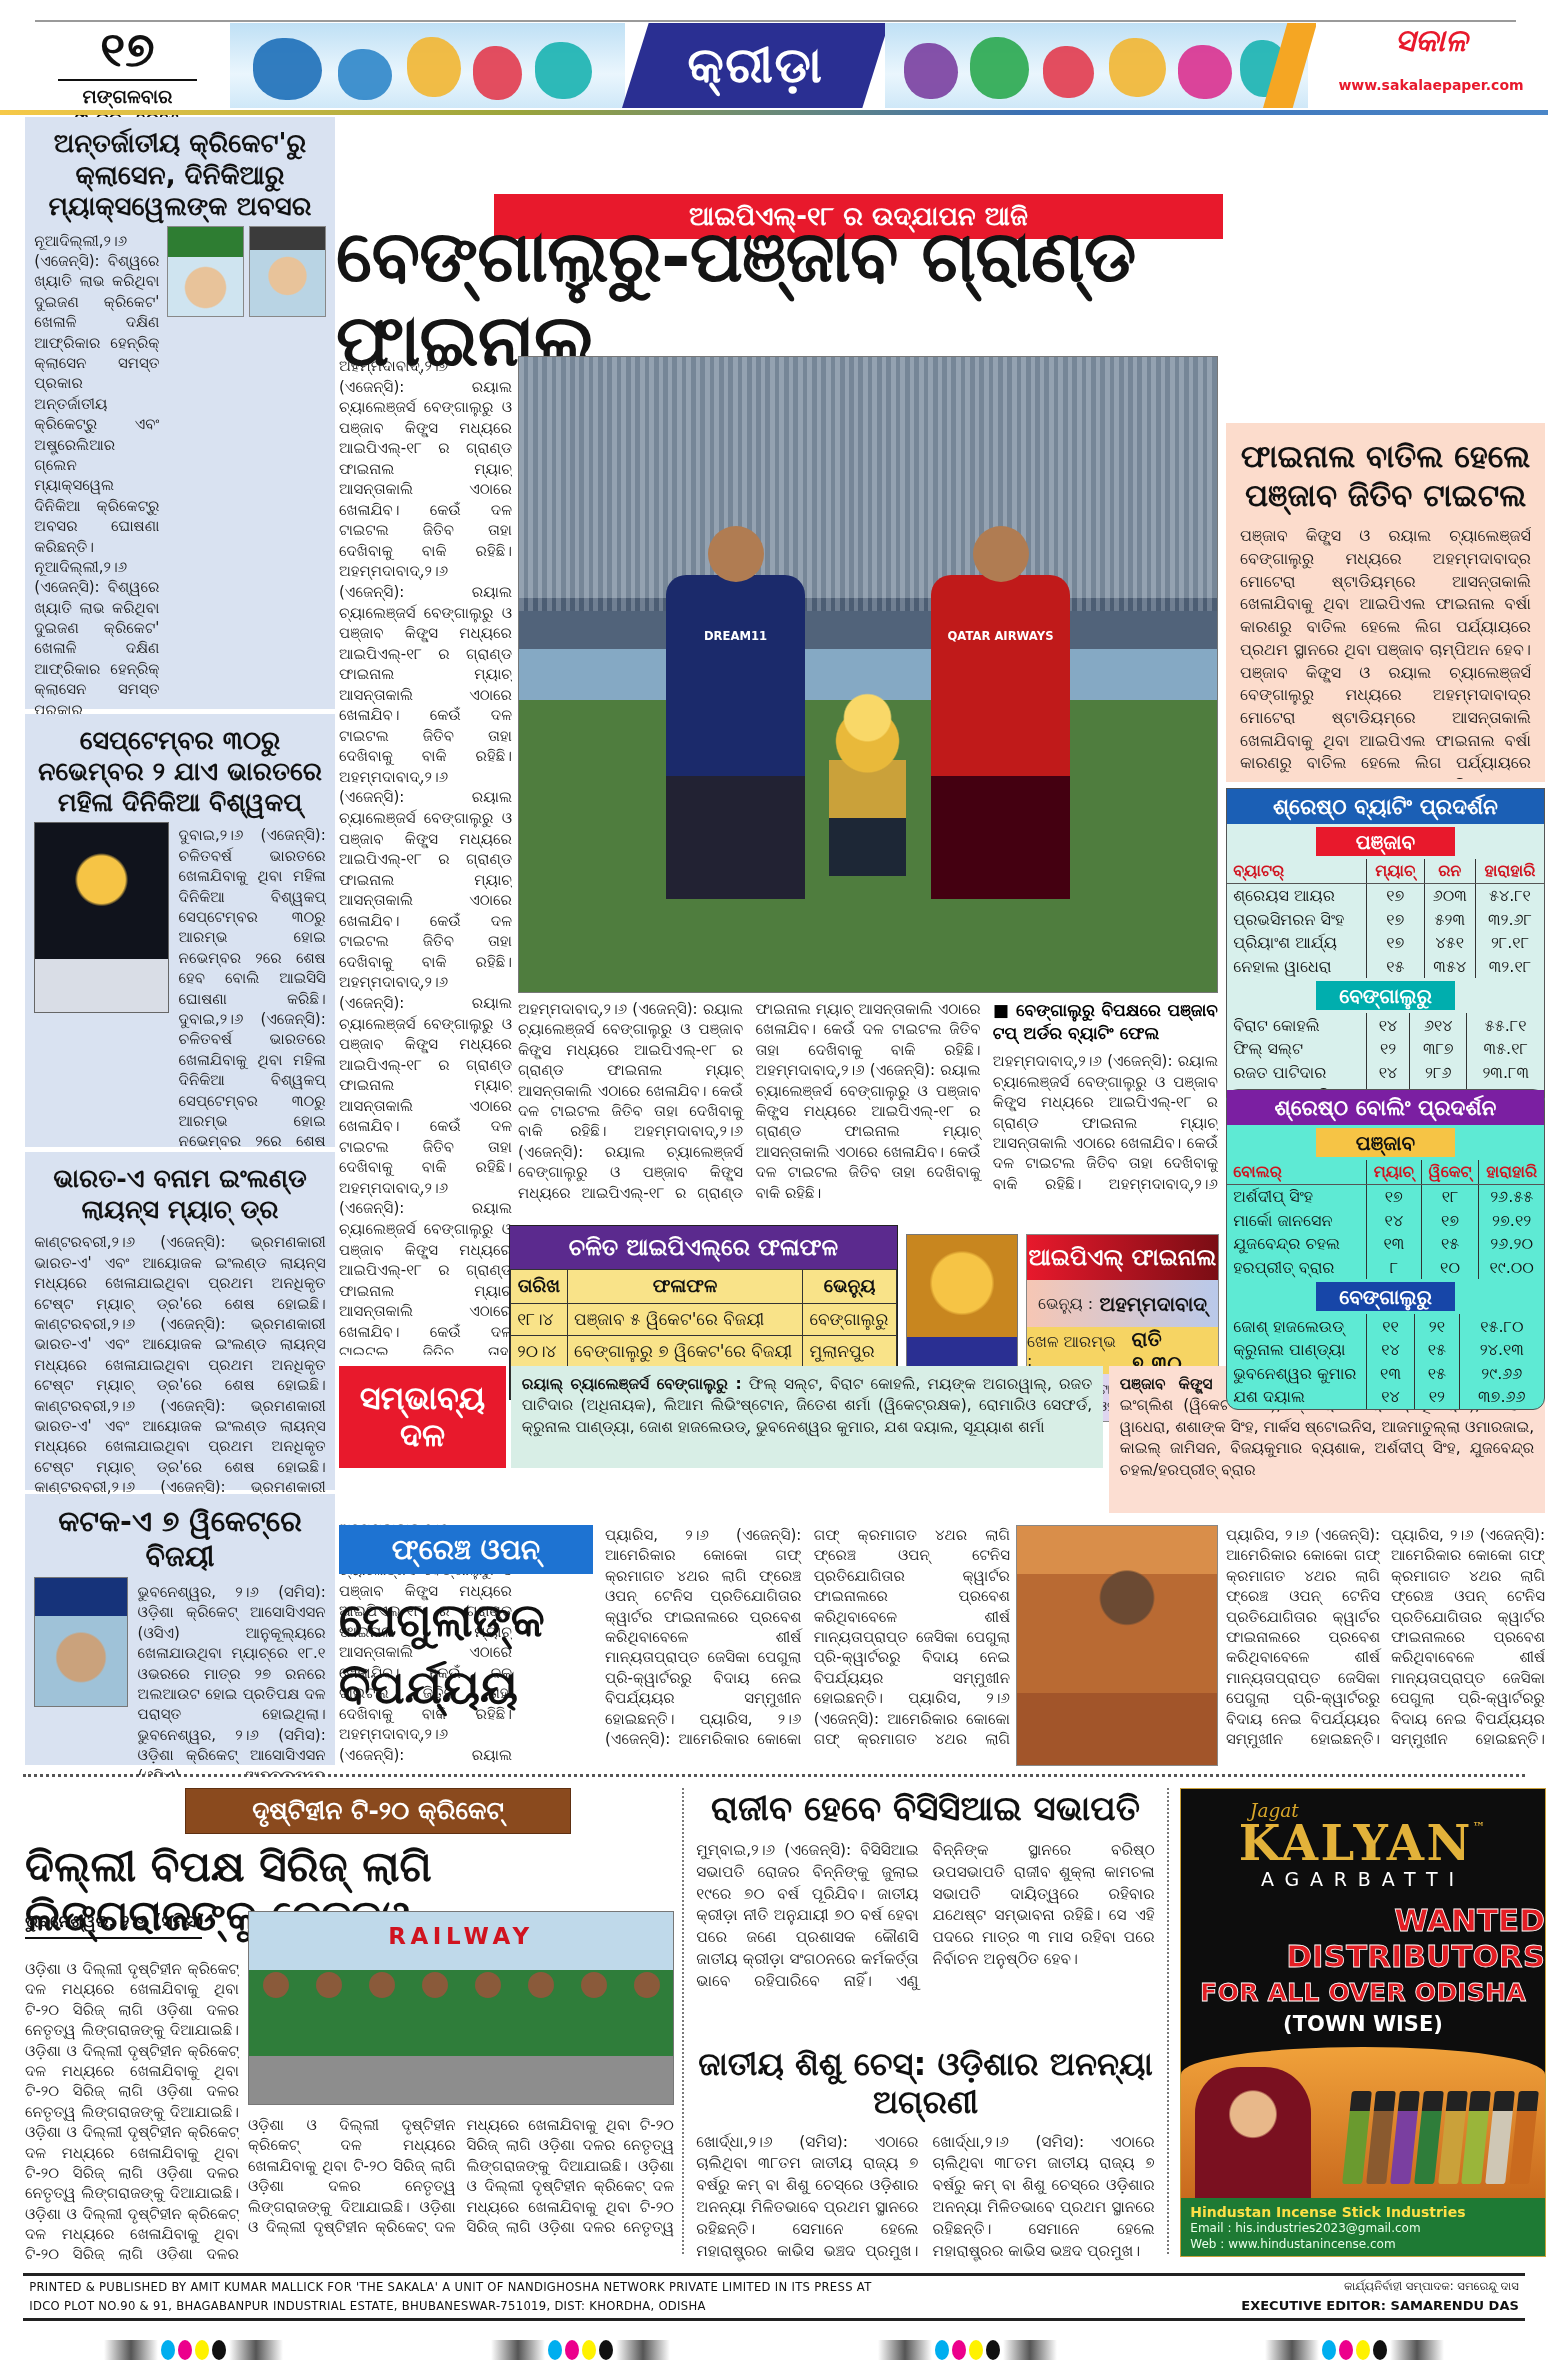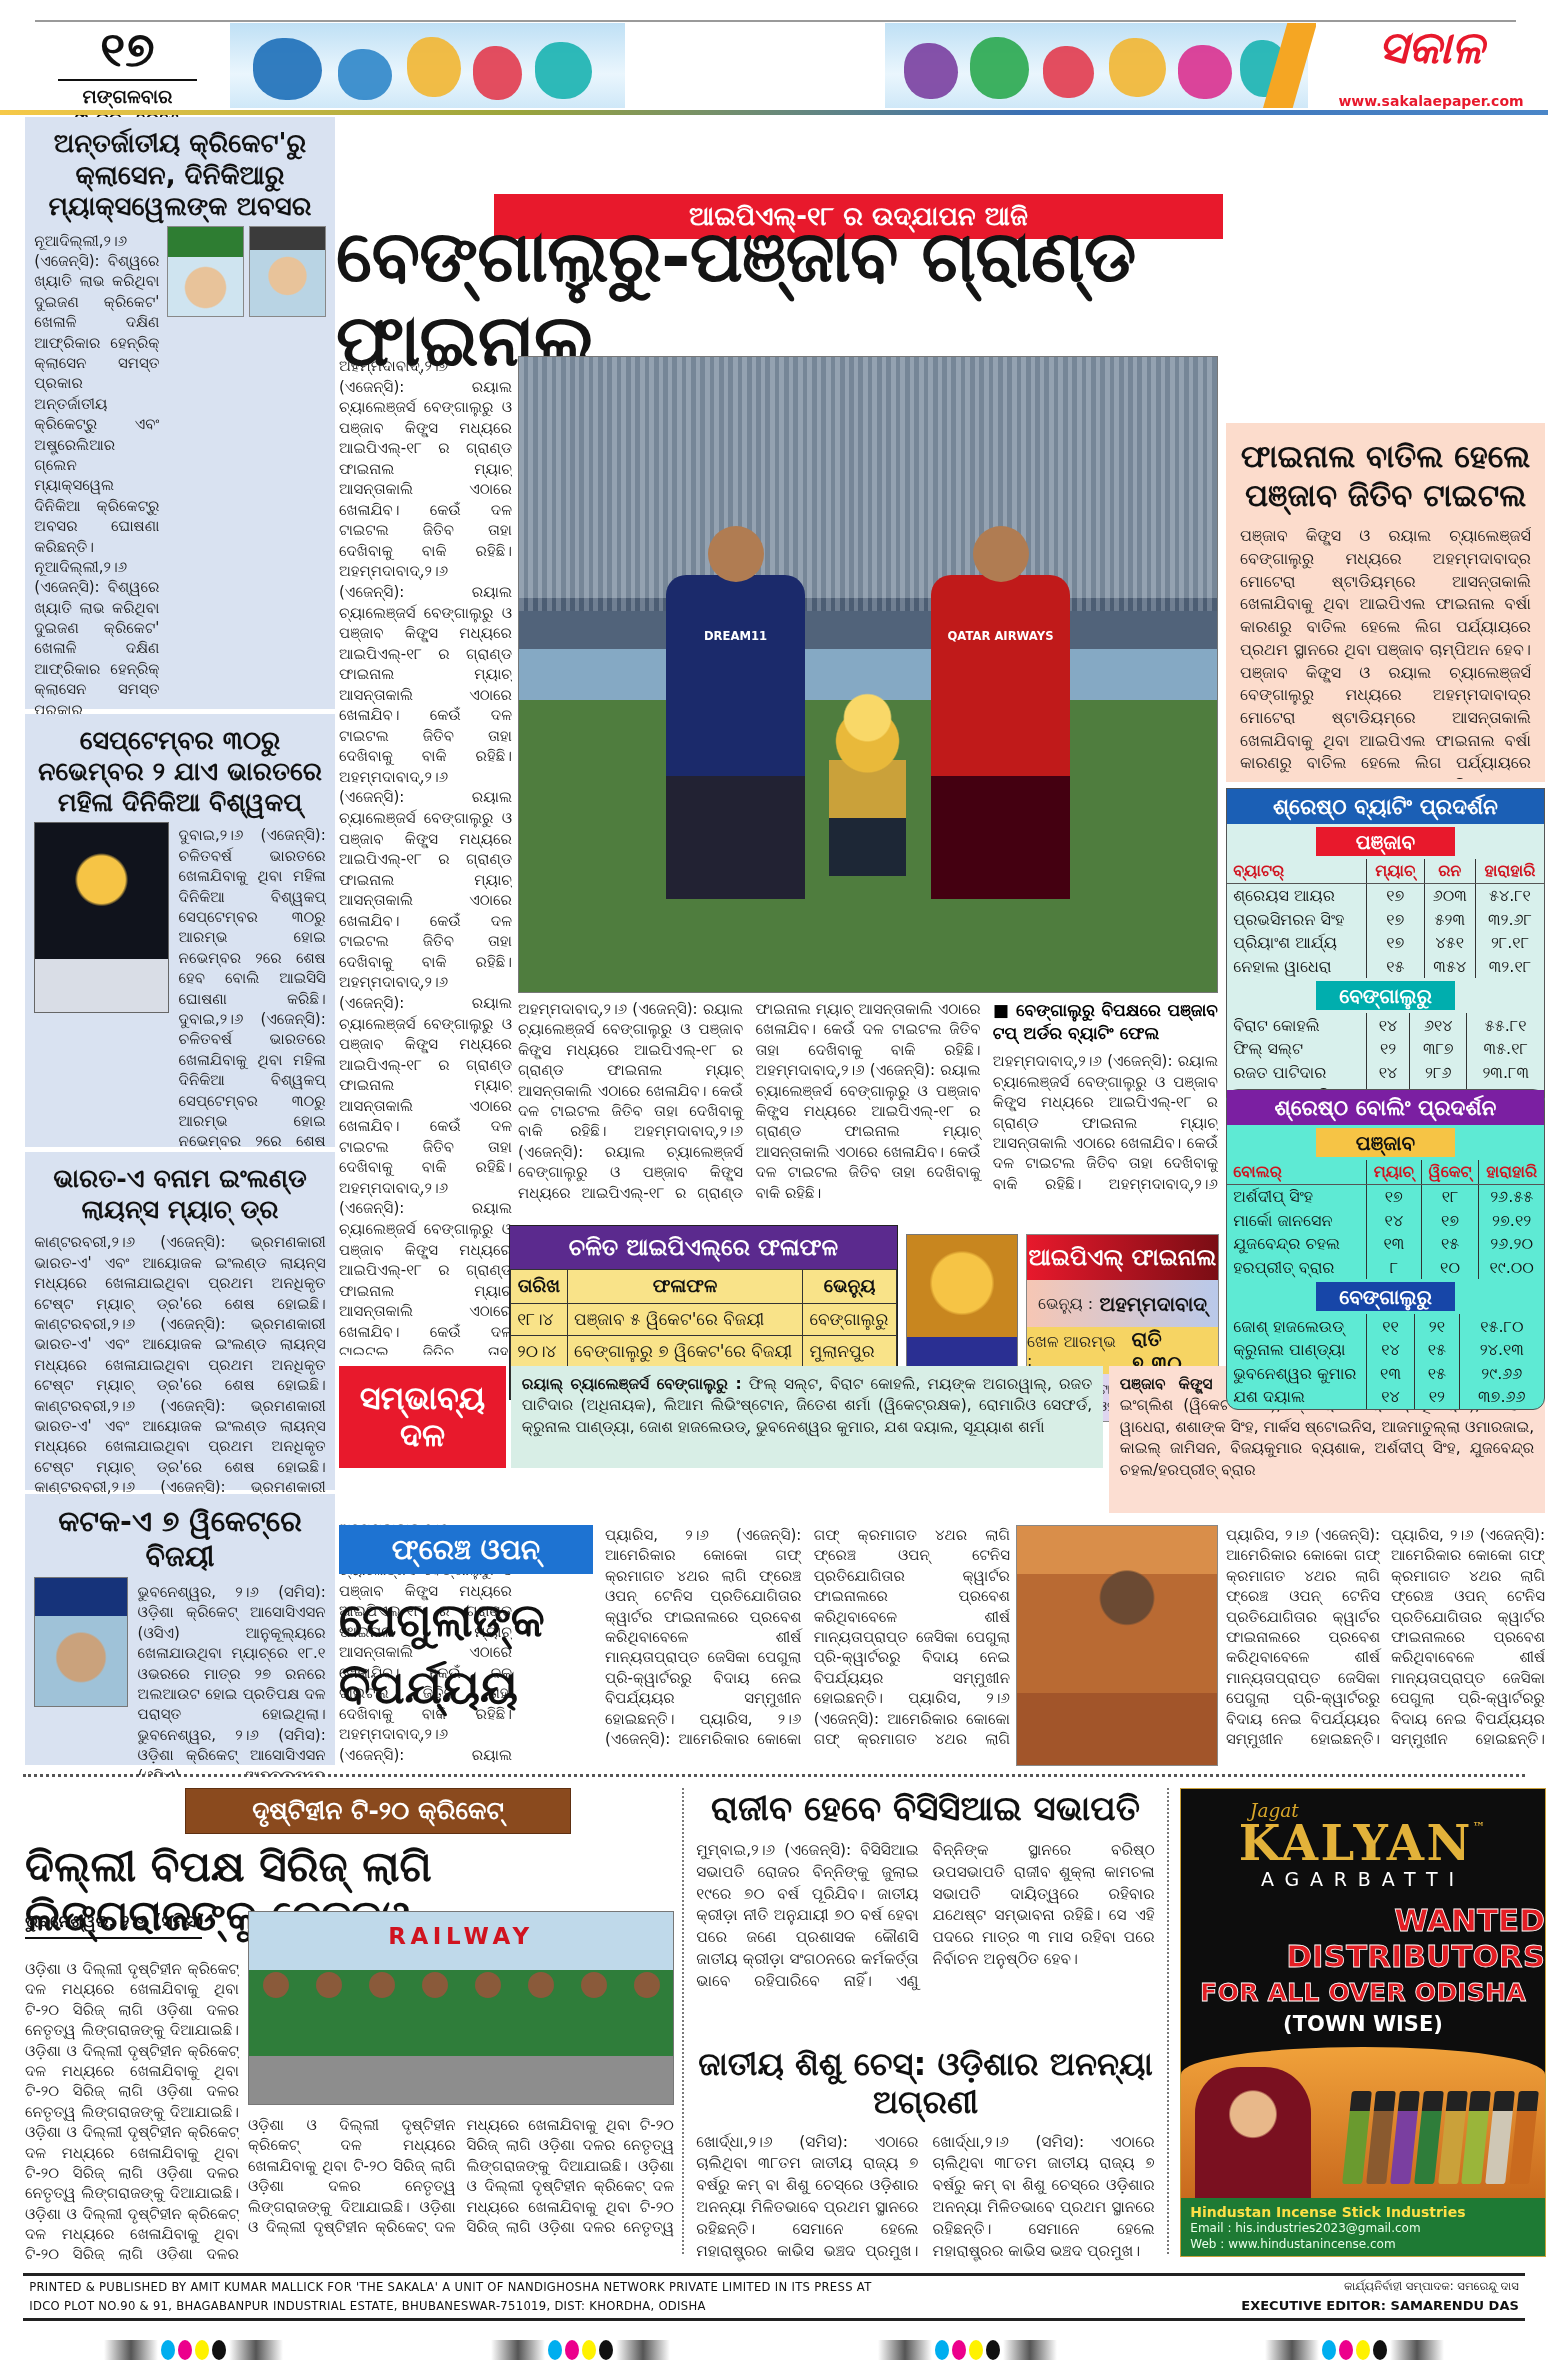--- a/index.html
+++ b/index.html
@@ -18,21 +18,21 @@
   .pn-small { font-size:19px; color:#111; font-weight:bold; line-height:1.2; }
   .collage { top:23px; height:85px; background:linear-gradient(180deg,#bfe0f5 0%,#eaf6fd 60%,#cfe8f8 100%); overflow:hidden; }
   .collage.cl { left:230px; width:395px; }
   .collage.cr { left:885px; width:423px; }
   .blob { position:absolute; border-radius:45% 55% 50% 50%; opacity:.9; }
   .masthead { left:622px; top:23px; width:267px; height:85px; background:#2a2f92;
               clip-path:polygon(10% 0,100% 0,90% 100%,0 100%); display:flex; align-items:center; justify-content:center; }
   .masthead-title { color:#fff; font-size:49px; font-weight:bold; letter-spacing:1.5px; }
   .orange-wedge { left:1263px; top:23px; width:54px; height:85px; background:#f5a623; clip-path:polygon(45% 0,100% 0,55% 100%,0 100%); }
   .brand-box { left:1316px; top:23px; width:230px; height:85px; text-align:center; background:#fff; }
-  .brand-title { color:#e8192c; font-size:45px; font-weight:bold; line-height:1.1; font-style:italic; }
+  .brand-title { color:#e8192c; font-size:31px; font-weight:bold; line-height:1.1; font-style:italic; }
   .brand-site { color:#e8192c; font-size:14px; font-weight:bold; margin-top:20px; }
   .header-grad { left:0; top:110px; width:1548px; height:4.6px; background:linear-gradient(90deg,#f7c948,#9aa43b,#3a6fb5,#4a86c8); }
 
   
   .lcol { left:25px; width:310px; background:#d9e2f1; padding:10.8px 9.3px; }
   .lhead { font-weight:bold; color:#111; text-align:center; line-height:1.22; }
   .lbody { font-size:15px; color:#1a1a1a; line-height:1.36; margin-top:7.7px; }
   .face-row { display:flex; gap:4.6px; justify-content:flex-end; margin:3.1px 0 4.6px; float:right; margin-left:7.7px; }
   .face { width:77px; height:91px; border:0.8px solid #888; }
   .face.klaasen { background:radial-gradient(circle at 50% 68%,#e8c39a 28%,transparent 30%),linear-gradient(180deg,#2e7d32 0 34%,#cfe4f0 34% 100%); }
@@ -184,20 +184,23 @@
     <div class="pn-small">ମଙ୍ଗଳବାର</div>
     <div class="pn-small">୩ ଜୁନ, ୨୦୨୫</div>
   </div>
   <div class="abs collage cl">
     <i class="blob" style="left:23px;top:15.4px;width:69px;height:62px;background:#1d6fb8"></i>
     <i class="blob" style="left:108px;top:26px;width:54px;height:51px;background:#2f86c9"></i>
     <i class="blob" style="left:177px;top:14px;width:54px;height:60px;background:#f2b632"></i>
     <i class="blob" style="left:243px;top:23px;width:49px;height:54px;background:#e23b4e"></i>
     <i class="blob" style="left:305px;top:18.5px;width:57px;height:57px;background:#19b3b0"></i>
   </div>
+  <div class="abs masthead">
+    <div class="masthead-title">କ୍ରୀଡ଼ା</div>
+  </div>
   <div class="abs collage cr">
     <i class="blob" style="left:18.5px;top:20px;width:54px;height:56px;background:#7a3fa0"></i>
     <i class="blob" style="left:85px;top:14px;width:59px;height:62px;background:#2aa84f"></i>
     <i class="blob" style="left:158px;top:23px;width:51px;height:52px;background:#e23b4e"></i>
     <i class="blob" style="left:224px;top:15.4px;width:57px;height:59px;background:#f2b632"></i>
     <i class="blob" style="left:293px;top:21.6px;width:54px;height:54px;background:#d9318f"></i>
     <i class="blob" style="left:355px;top:17px;width:49px;height:57px;background:#19b3b0"></i>
   </div>
   <div class="abs orange-wedge"></div>
   <div class="abs brand-box">

